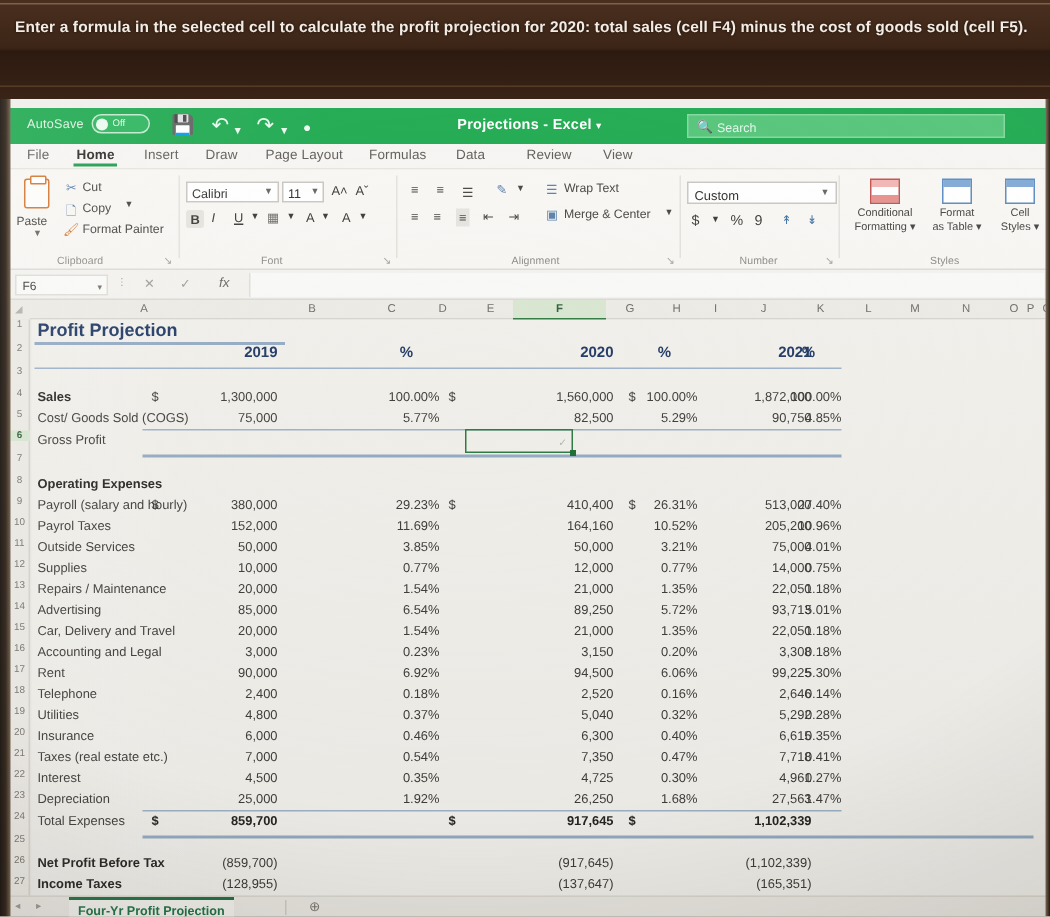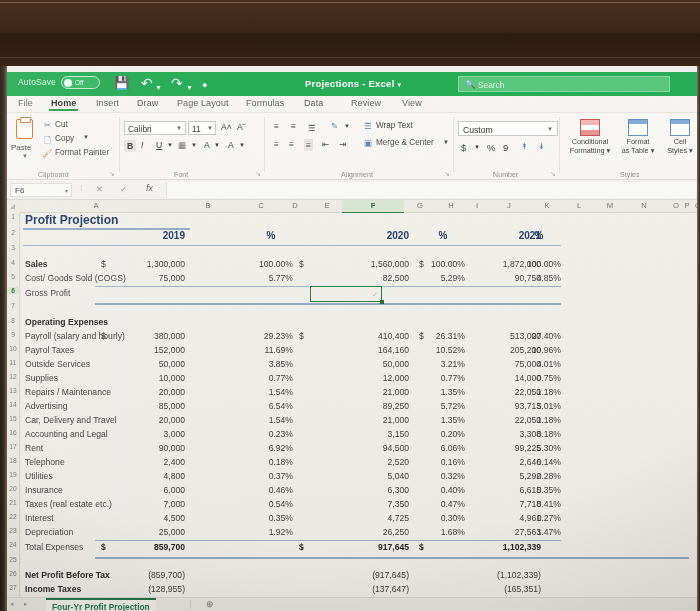--- a/index.html
+++ b/index.html
@@ -267,20 +267,21 @@
     background:#f5f4f0; border-top:2px solid #217346;
   }
   #addsheet{ position:absolute; left:200px; top:1px; font-size:9px; color:#7e7a73;}
   .tabdiv{ position:absolute; top:2px; width:1px; height:10px; background:#cfccc5; }
 </style>
 </head>
 <body>
 
 <div id="task-banner">
   <div class="hairline"></div>
+  <div class="task-text">Enter a formula in the selected cell to calculate the profit projection for 2020: total sales (cell F4) minus the cost of goods sold (cell F5).</div>
   <div class="hairline2"></div>
 </div>
 
 <div id="screen">
 
   <div class="bezel-left"></div>
   <div class="bezel-right"></div>
 
   <div id="titlebar">
     <span class="autosave">AutoSave</span>

